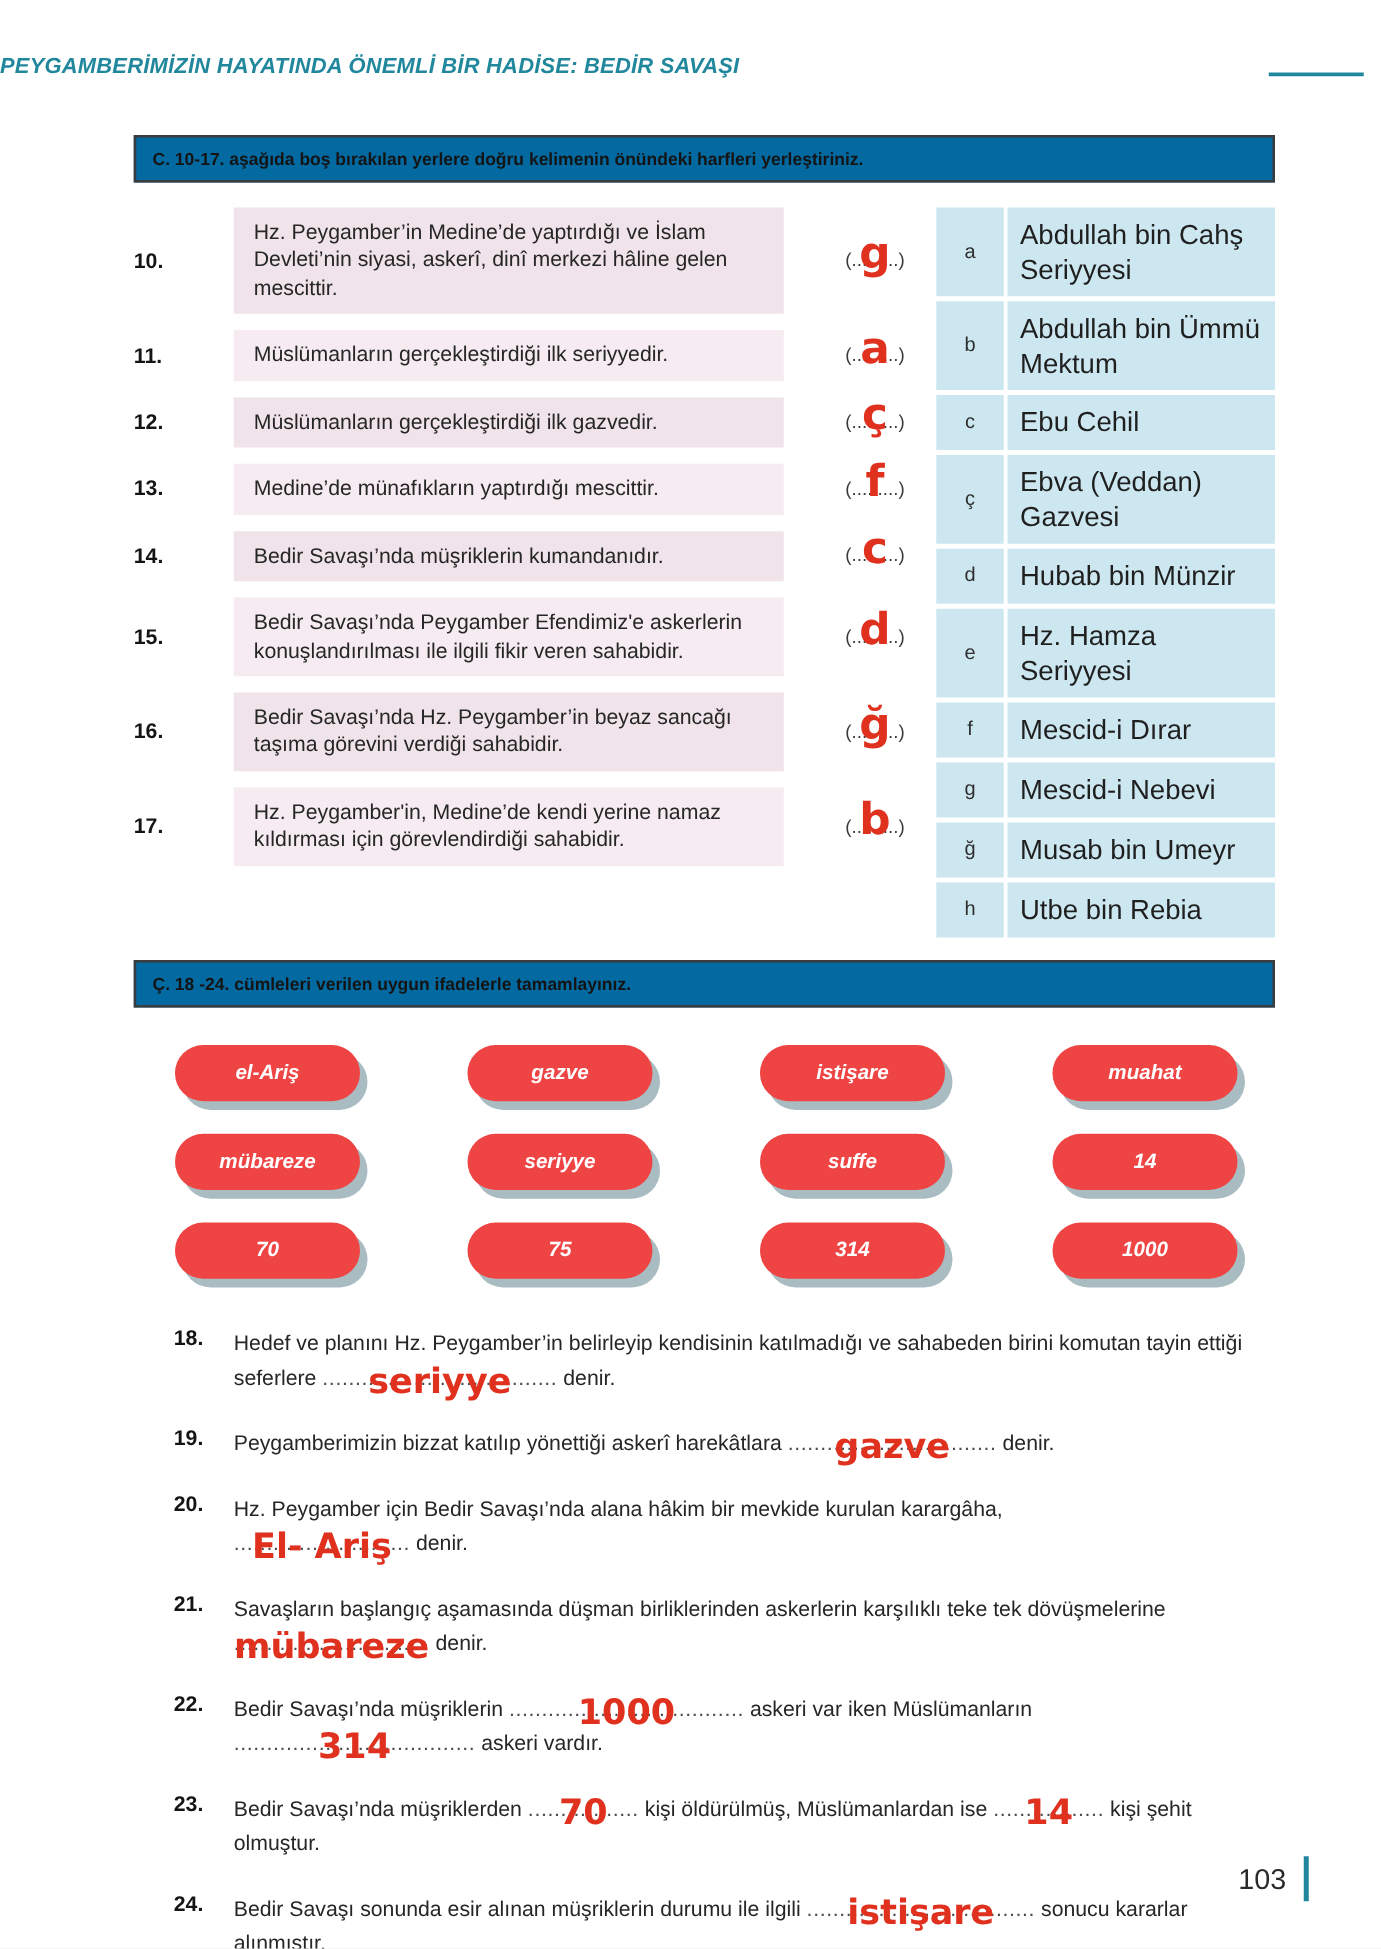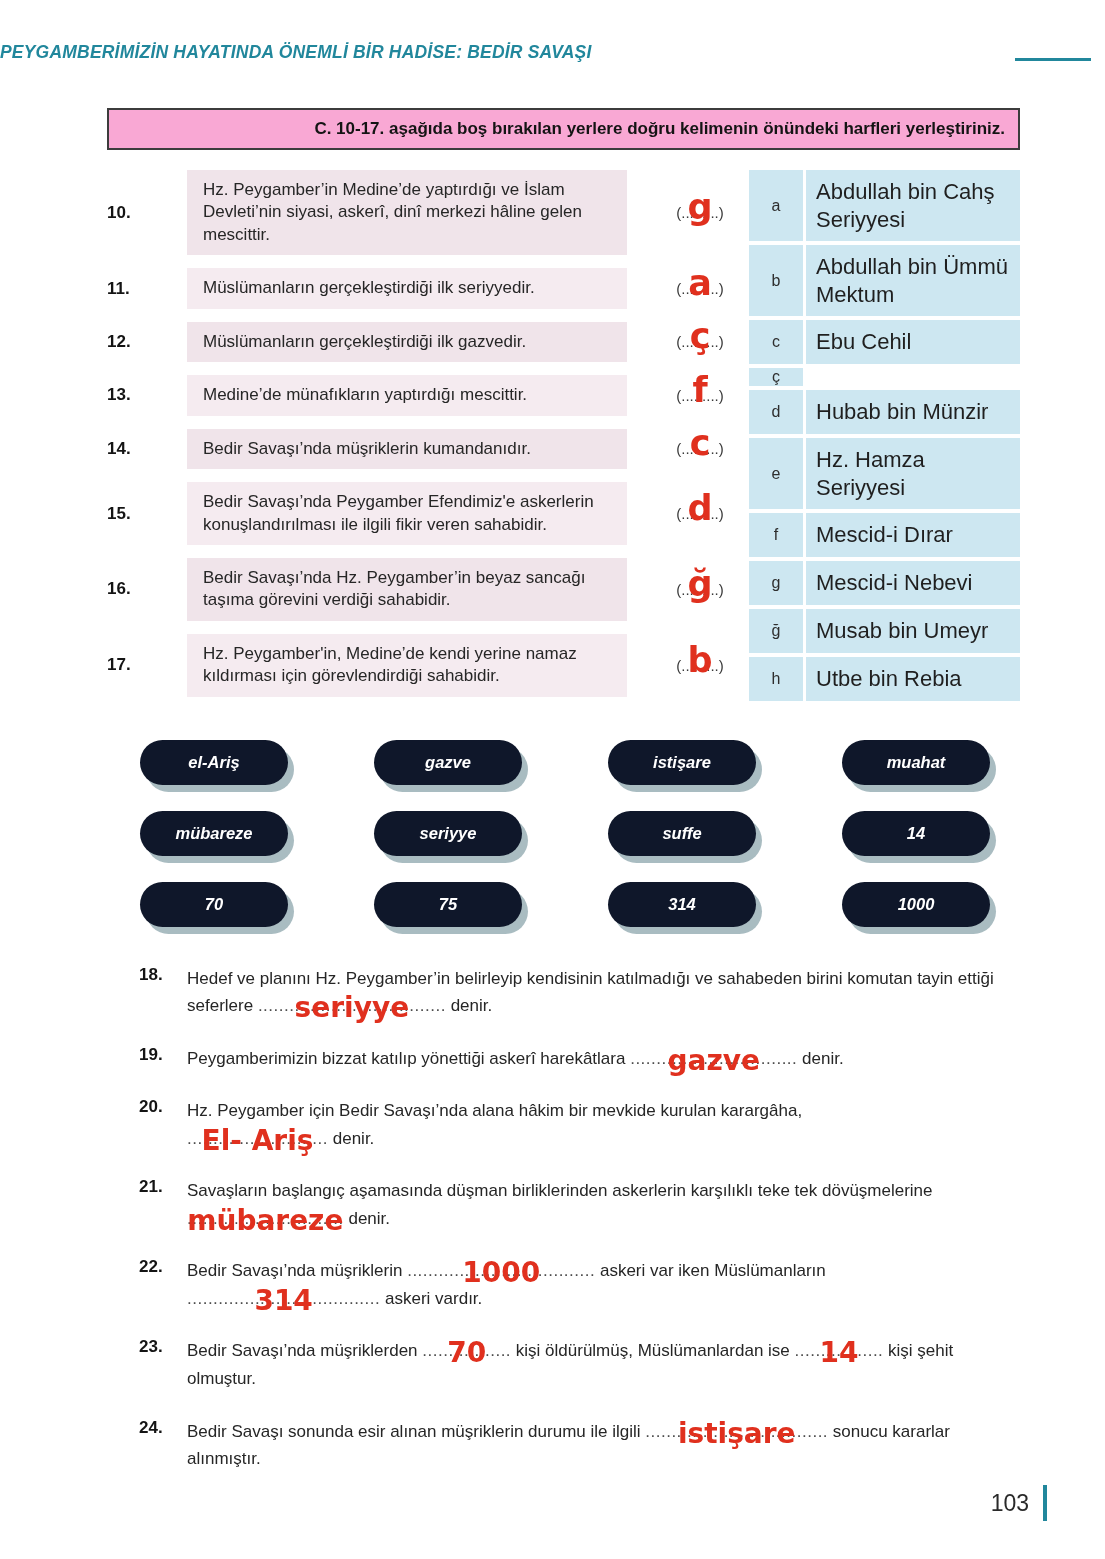--- a/index.html
+++ b/index.html
@@ -12,22 +12,22 @@
   
   .header-wrap { position:relative; height:72px; }
   .header-title {
     position:absolute; top:42px; left:0; right:0; 
     color:#21879c; font-weight:700; font-style:italic; font-size:17.5px; letter-spacing:0.2px;
   }
   .header-line { position:absolute; top:58px; right:14px; width:76px; height:3px; background:#21879c; }
 
   
   .section-box {
-    margin:36px 85px 0 107px; border:2px solid #3c3c3c; background:#f9a8d4;
-    padding:9px 13px; font-weight:700; font-size:17px; color:#141414;text-align:right;
+    margin:36px 85px 0 107px; border:2px solid #3c3c3c; background:#0369a1;
+    padding:9px 13px; font-weight:700; font-size:14px; color:#141414;
   }
   .section-box.second { margin-top:18px; }
 
   
   .match-area { display:flex; margin:20px 85px 0 107px; gap:8px; }
   .match-left { width:634px; display:flex; flex-direction:column; }
   .match-row { display:flex; align-items:center; margin-bottom:13px;gap:32px; }
   .match-num { width:48px; font-weight:700; font-size:17px; color:#141414; flex-shrink:0; }
   .match-text {
     flex:1; padding:9px 16px; font-size:17px; line-height:1.32; color:#262626;
@@ -54,21 +54,21 @@
     flex:1; background:#cde7f1; padding:8px 10px; min-height:44px;
     font-size:22px; color:#1f1f1f; display:flex; align-items:center; line-height:1.25;
   }
 
   
   .pills-grid {
     display:grid; grid-template-columns:repeat(4,1fr);
     column-gap:86px; row-gap:26px; margin:30px 115px 0 140px;
   }
   .pill {
-    background:#0f172a; color:#ffffff; font-weight:700; font-style:italic;
+    background:#ef4444; color:#ffffff; font-weight:700; font-style:italic;
     font-size:16.5px; text-align:center; padding:13px 6px; border-radius:26px;
     box-shadow:6px 7px 0 rgba(84,122,132,0.5);
   }
 
   
   .questions { margin:38px 85px 0 107px; }
   .q-row { display:flex; margin-bottom:25px;margin-left:32px; }
   .q-num { width:48px; font-weight:700; font-size:17px; color:#141414; flex-shrink:0; }
   .q-text { flex:1; font-size:17px; line-height:1.62; color:#262626; }
   .blank { position:relative; }
@@ -149,20 +149,21 @@
         <div class="opt-row">
           <div class="opt-letter">b</div>
           <div class="opt-text">Abdullah bin Ümmü Mektum</div>
         </div>
         <div class="opt-row">
           <div class="opt-letter">c</div>
           <div class="opt-text">Ebu Cehil</div>
         </div>
         <div class="opt-row">
           <div class="opt-letter">ç</div>
+          <div class="opt-text">Ebva (Veddan) Gazvesi</div>
         </div>
         <div class="opt-row">
           <div class="opt-letter">d</div>
           <div class="opt-text">Hubab bin Münzir</div>
         </div>
         <div class="opt-row">
           <div class="opt-letter">e</div>
           <div class="opt-text">Hz. Hamza Seriyyesi</div>
         </div>
         <div class="opt-row">
@@ -177,20 +178,23 @@
           <div class="opt-letter">ğ</div>
           <div class="opt-text">Musab bin Umeyr</div>
         </div>
         <div class="opt-row">
           <div class="opt-letter">h</div>
           <div class="opt-text">Utbe bin Rebia</div>
         </div>
       </div>
   </div>
 
+  <div class="section-box second">
+    <span>Ç. 18 -24. cümleleri verilen uygun ifadelerle tamamlayınız.</span>
+  </div>
 
   <div class="pills-grid" id="pills-grid">
       <div class="pill">el-Ariş</div>
       <div class="pill">gazve</div>
       <div class="pill">istişare</div>
       <div class="pill">muahat</div>
       <div class="pill">mübareze</div>
       <div class="pill">seriyye</div>
       <div class="pill">suffe</div>
       <div class="pill">14</div>

